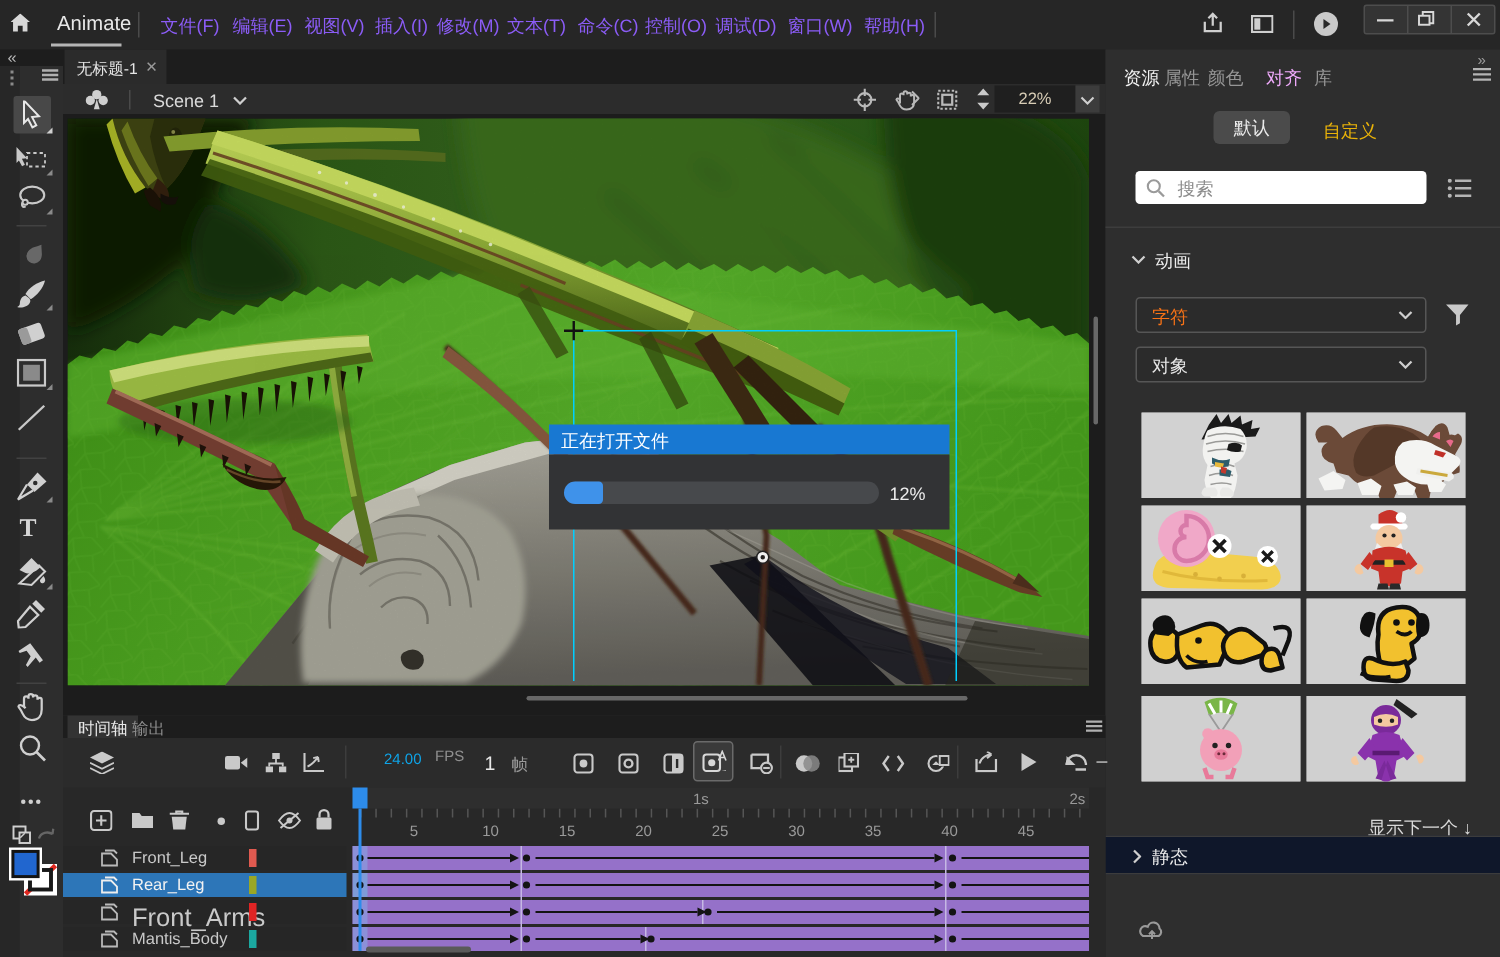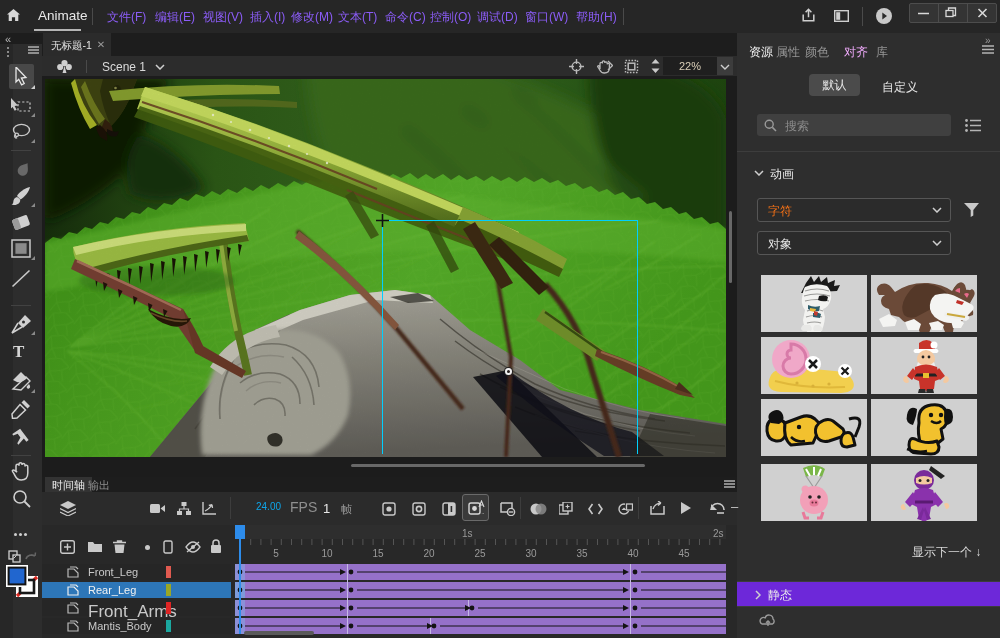--- a/index.html
+++ b/index.html
@@ -403,34 +403,43 @@
     <div class="abs" style="left:340px;top:144px;width:256px;height:1px;background:#00cfff;"></div>
     <div class="abs" style="left:340px;top:144px;width:1px;height:234px;background:#00cfff;"></div>
     <div class="abs" style="left:595px;top:144px;width:1px;height:234px;background:#00cfff;"></div>
 
     <svg class="abs" style="left:334px;top:138px" width="13" height="13" viewBox="0 0 13 13">
         <path d="M6.5 0v13M0 6.5h13" stroke="#111" stroke-width="1.6"></path>
       </svg>
 
     <div class="abs" style="left:463px;top:292px;width:7px;height:7px;border-radius:50%;border:2px solid #f0f0f0;box-shadow:0 0 0 1px #222, inset 0 0 0 1px #222;"></div>
 
+    <div class="abs" style="left:324px;top:207px;width:267px;height:70px;">
+      <div class="abs" style="left:0;top:0;width:267px;height:20px;background:#1878d2;color:#fff;font-size:12px;padding:3px 0 0 8px;">正在打开文件</div>
+      <div class="abs" style="left:0;top:20px;width:267px;height:50px;background:#323335;">
+        <div class="abs" style="left:10px;top:18px;width:210px;height:15px;background:#47494c;border-radius:8px;">
+          <div class="abs" style="left:0;top:0;width:26px;height:15px;background:#3f92ea;border-radius:8px 3px 3px 8px;"></div>
+        </div>
+        <span class="abs" style="left:227px;top:19px;color:#ececec;font-size:12px;">12%</span>
+      </div>
+    </div>
   </div>
   <div id="rpanel">
     <span class="abs" style="left:248px;top:2px;color:#9a9a9a;font-size:10px;">»</span>
     <span class="abs" style="left:12px;top:11px;font-size:12px;color:#f2f2f2;">资源</span>
     <span class="abs" style="left:39px;top:11px;font-size:12px;color:#969696;">属性</span>
     <span class="abs" style="left:68px;top:11px;font-size:12px;color:#969696;">颜色</span>
     <span class="abs" style="left:107px;top:11px;font-size:12px;color:#f0abfc;">对齐</span>
     <span class="abs" style="left:139px;top:11px;font-size:12px;color:#969696;">库</span>
     <svg class="abs" style="left:245px;top:12px" width="12" height="10" viewBox="0 0 12 10">
         <path d="M0 1h12M0 4.5h12M0 8h12" stroke="#b4b4b4" stroke-width="1.5"></path>
       </svg>
     <div class="abs" style="left:72px;top:41px;width:51px;height:22px;background:#4b4b4b;border-radius:4px;color:#ececec;font-size:12px;text-align:center;line-height:22px;">默认</div>
-    <span class="abs" style="left:145px;top:46px;font-size:12px;color:#e5e5e5;">自定义</span>
-    <div class="abs" style="left:20px;top:81px;width:194px;height:22px;background:#404040;border-radius:3px;">
+    <span class="abs" style="left:145px;top:46px;font-size:12px;color:#eab308;">自定义</span>
+    <div class="abs" style="left:20px;top:81px;width:194px;height:22px;background:#ffffff;border-radius:3px;">
       <svg class="abs" style="left:7px;top:5px" width="13" height="13" viewBox="0 0 13 13">
           <circle cx="5.2" cy="5.2" r="4" fill="none" stroke="#9a9a9a" stroke-width="1.4"></circle>
           <path d="M8.4 8.4L12 12" stroke="#9a9a9a" stroke-width="1.5"></path>
         </svg>
       <span class="abs" style="left:28px;top:4px;font-size:12px;color:#8a8a8a;">搜索</span>
     </div>
     <svg class="abs" style="left:228px;top:86px" width="16" height="13" viewBox="0 0 16 13">
         <circle cx="1.5" cy="1.5" r="1.4" fill="#b4b4b4"></circle>
         <circle cx="1.5" cy="6.5" r="1.4" fill="#b4b4b4"></circle>
         <circle cx="1.5" cy="11.5" r="1.4" fill="#b4b4b4"></circle>
@@ -560,21 +569,21 @@
         <circle cx="49" cy="16.5" r="1.5" fill="#222"></circle>
           <circle cx="57" cy="16.5" r="1.5" fill="#222"></circle>
         <path d="M44 26 q9 -4 18 0 l4 14 -6 3 -2 12 -5 3 -5 -3 -2 -12 -6 -3z" fill="#8a32ac"></path>
         <path d="M42 28 l-8 10 5 5 7 -8z M64 28 l8 10 -5 5 -7 -8z" fill="#8a32ac"></path>
         <path d="M44 38 l18 0" stroke="#5a1a72" stroke-width="3"></path>
         <path d="M46 55 l6 -12 2 0 -4 13z M60 55 l-6 -12 -2 0 4 13z" fill="#7a2a9a"></path>
         <path d="M33 40 a3 3 0 102 5z M73 40 a3 3 0 112 5z" fill="#f4c9a0"></path>
       </svg>
     </div>
     <span class="abs" style="left:175px;top:511px;font-size:12px;color:#d9d9d9;">显示下一个 ↓</span>
-    <div class="abs" style="left:0;top:548px;width:263px;height:26px;background:#6d28d9;border-top:1px solid #3c3c3c;border-bottom:1px solid #3c3c3c;">
+    <div class="abs" style="left:0;top:524px;width:263px;height:26px;background:#0f172a;border-top:1px solid #3c3c3c;border-bottom:1px solid #3c3c3c;">
       <svg class="abs" style="left:18px;top:8px" width="6" height="10" viewBox="0 0 6 10">
           <path d="M1 1l4 4-4 4" fill="none" stroke="#cfcfcf" stroke-width="1.5"></path>
         </svg>
       <span class="abs" style="left:31px;top:5px;font-size:12px;color:#ececec;">静态</span>
     </div>
     <svg class="abs" style="left:22px;top:580px" width="18" height="14" viewBox="0 0 18 14">
         <path d="M14 6a4 4 0 00-7.8-1.2A3.2 3.2 0 003 11h10.5a3 3 0 00.5-5z" fill="none" stroke="#9a9a9a" stroke-width="1.4"></path>
         <path d="M9 13V8M7 9.8L9 7.8l2 2" stroke="#9a9a9a" stroke-width="1.3" fill="none"></path>
       </svg>
   </div>
@@ -600,21 +609,21 @@
         <rect x="0" y="9" width="5" height="4" fill="#c9c9c9"></rect>
         <rect x="9" y="9" width="5" height="4" fill="#c9c9c9"></rect>
         <path d="M7 4v3M2.5 9V7h9v2" fill="none" stroke="#c9c9c9" stroke-width="1.2"></path>
       </svg>
     <svg class="abs" style="left:160px;top:25px" width="14" height="13" viewBox="0 0 14 13">
         <path d="M1 0v12h13" fill="none" stroke="#c9c9c9" stroke-width="1.4"></path>
         <path d="M3 9c3-1 5-4 7-6M10 2.6L10.5 6M10 2.6L6.8 3.4" fill="none" stroke="#c9c9c9" stroke-width="1.3"></path>
       </svg>
     <div class="vsep" style="left:188px;top:20px;height:22px;background:#3d3d3d;"></div>
     <span class="abs" style="left:214px;top:24px;color:#0ea5e9;font-size:10px;">24.00</span>
-    <span class="abs" style="left:248px;top:22px;color:#8f8f8f;font-size:14px;">FPS</span>
+    <span class="abs" style="left:248px;top:22px;color:#8f8f8f;font-size:10px;">FPS</span>
     <span class="abs" style="left:281px;top:24px;color:#e8e8e8;font-size:13px;">1</span>
     <span class="abs" style="left:299px;top:25px;color:#9a9a9a;font-size:11px;">帧</span>
     <svg class="abs" style="left:340px;top:25px" width="14" height="14" viewBox="0 0 14 14">
         <rect x="1" y="1" width="12" height="12" rx="2" fill="none" stroke="#c9c9c9" stroke-width="1.4"></rect>
         <circle cx="7" cy="7" r="2.6" fill="#c9c9c9"></circle>
       </svg>
     <svg class="abs" style="left:370px;top:25px" width="14" height="14" viewBox="0 0 14 14">
         <rect x="1" y="1" width="12" height="12" rx="2" fill="none" stroke="#c9c9c9" stroke-width="1.4"></rect>
         <circle cx="7" cy="7" r="2.6" fill="none" stroke="#c9c9c9" stroke-width="1.6"></circle>
       </svg>

